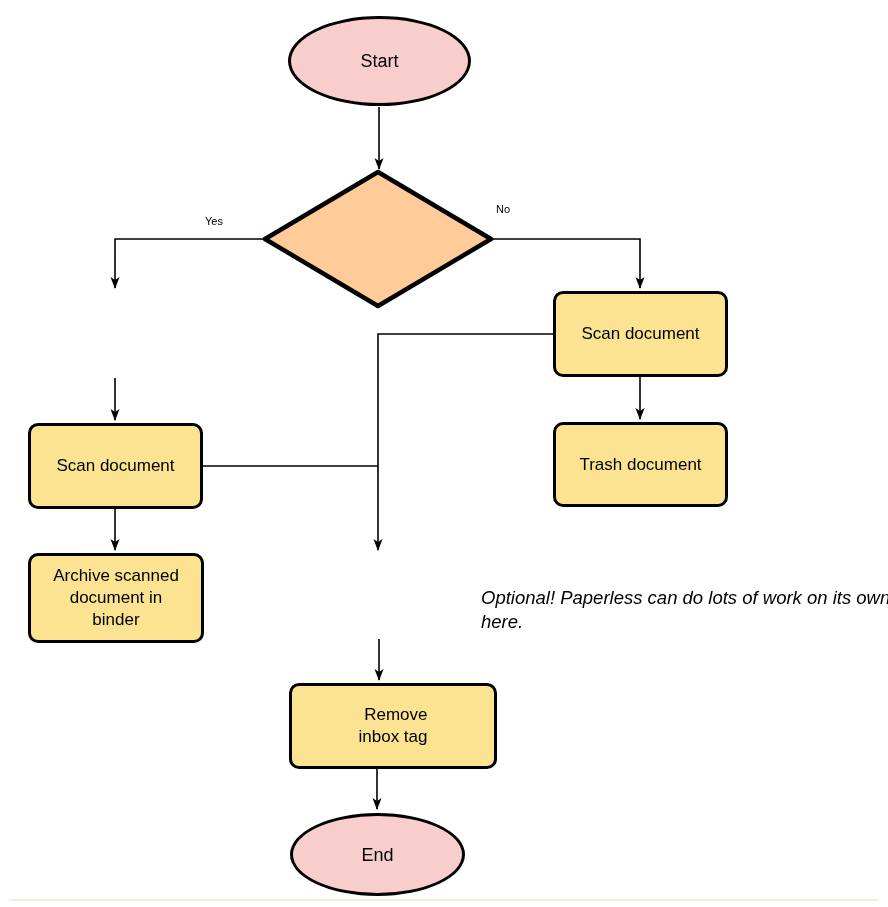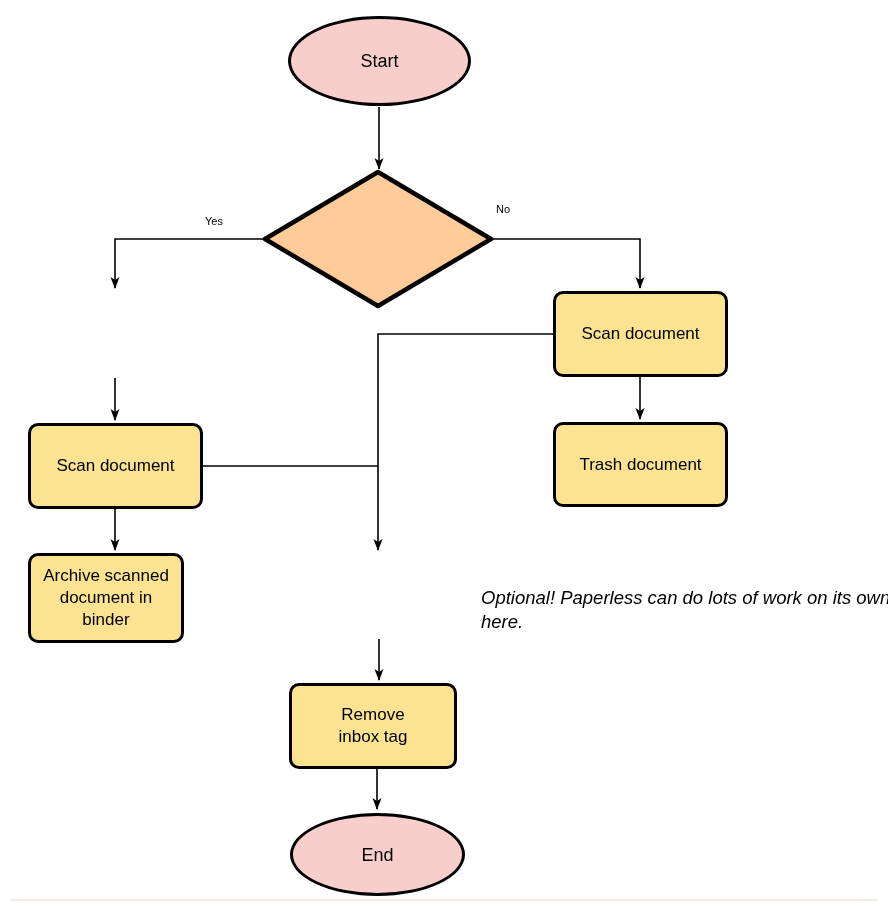--- a/index.html
+++ b/index.html
@@ -104,30 +104,30 @@
     <path d="M379,639 L379,680" fill="none" stroke="#000000" stroke-width="1.6" marker-end="url(#arrow)"></path>
     <path d="M377,769 L377,809" fill="none" stroke="#000000" stroke-width="1.6" marker-end="url(#arrow)"></path>
   </svg>
 
   <div class="node terminator" style="left:288px; top:16px; width:183px; height:90px;">Start</div>
 
 
 
   <div class="node process" style="left:28px; top:423px; width:175px; height:86px;">Scan document</div>
 
-  <div class="node process" style="left:28px; top:553px; width:156px; height:90px;">Archive scanned
+  <div class="node process" style="left:28px; top:553px; width:176px; height:90px;">Archive scanned
 document in
 binder</div>
 
   <div class="node process" style="left:553px; top:291px; width:175px; height:86px;">Scan document</div>
 
   <div class="node process" style="left:553px; top:422px; width:175px; height:85px;">Trash document</div>
 
 
-  <div class="node process" style="left:289px; top:683px; width:168px; height:86px;">Remove
+  <div class="node process" style="left:289px; top:683px; width:208px; height:86px;text-align:right;">Remove
 inbox tag</div>
 
   <div class="node terminator" style="left:290px; top:813px; width:175px; height:83px;">End</div>
 
   <div class="edge-label" style="left:205px; top:212px; width:48px;">Yes</div>
 
   <div class="edge-label" style="left:496px; top:200px; width:48px;">No</div>
 
   <div class="note">Optional! Paperless can do lots of work on its own here.</div>
 

